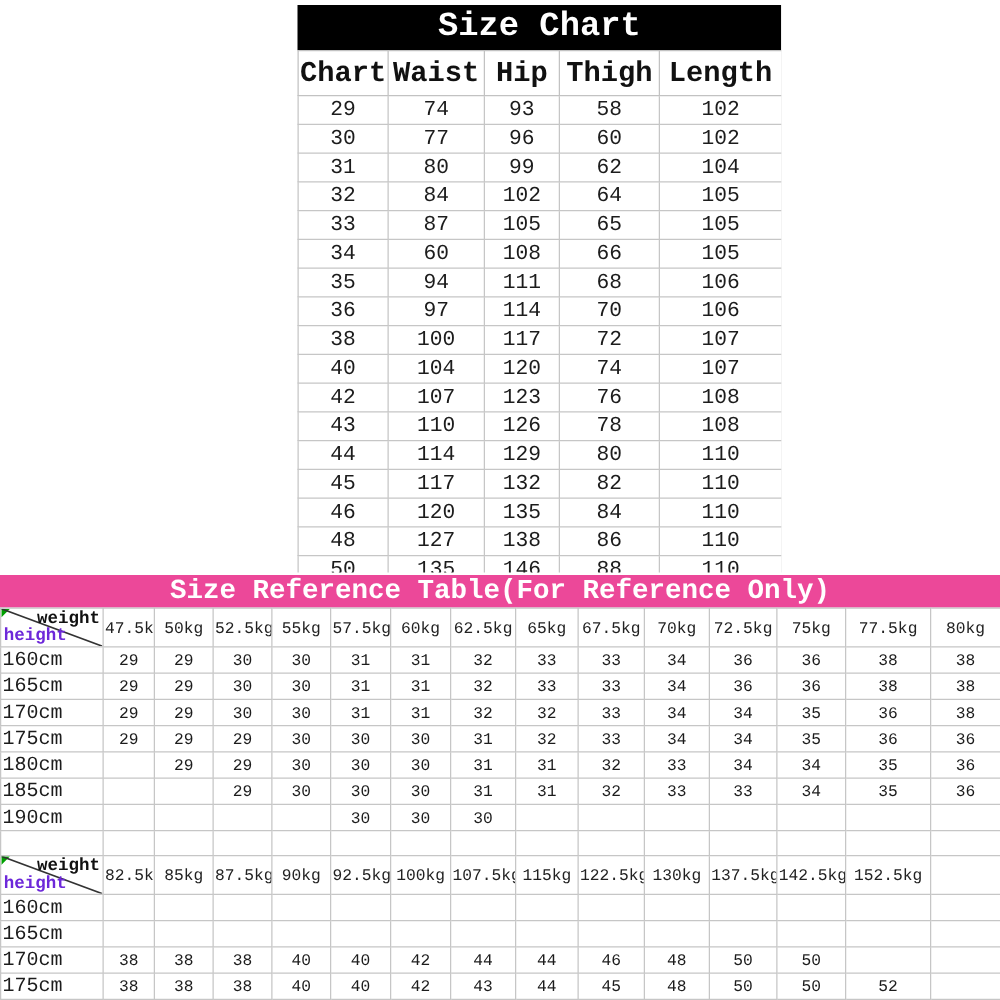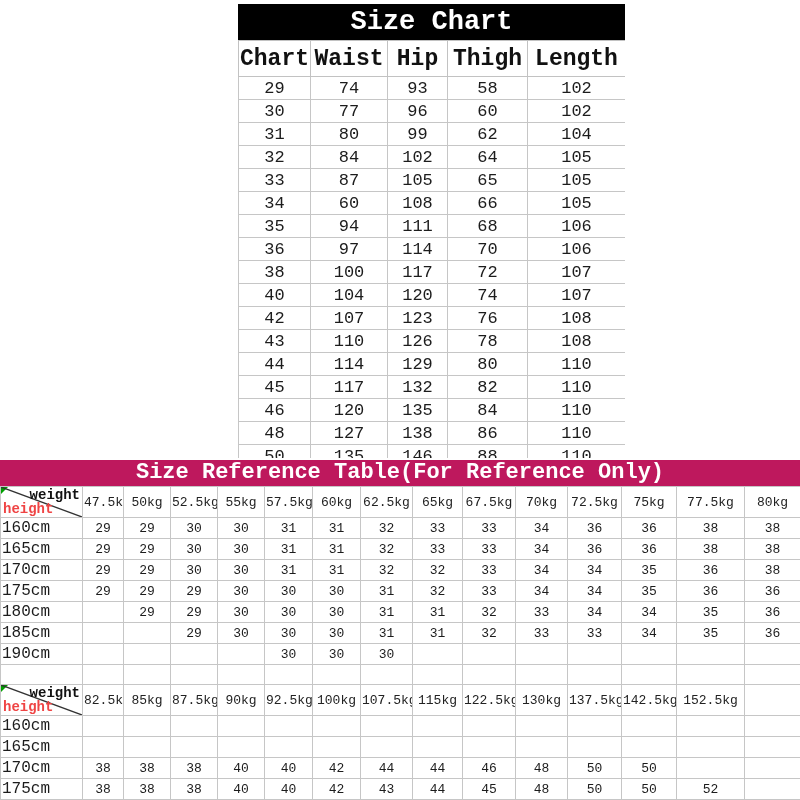--- a/index.html
+++ b/index.html
@@ -33,21 +33,21 @@
     font-size: 17px; height: 20px;
     border: 1px solid #c6c6c6; text-align: center;
   }
 
   
   .bottom-wrap {
     position: absolute; left: 0; top: 460px;
     width: 800px; height: 340px; overflow: hidden;
   }
   .banner-bottom {
-    background: #be185d; color: #fff;
+    background: #ec4899; color: #fff;
     height: 26px; line-height: 26px;
     text-align: center; font-size: 22px; font-weight: bold;
   }
   .ref-table { width: 800px; }
   .ref-table th, .ref-table td {
     border: 1px solid #c6c6c6; text-align: center; font-weight: normal;
   }
   .ref-table thead-like th, .ref-table .khead th { height: 28px; font-size: 13px; color: #222; }
   .ref-table td { height: 15px; font-size: 13px; }
   .ref-table td.rowhead {
@@ -58,21 +58,21 @@
   .corner { position: relative; padding: 0; margin-left: 28px; }
   .corner .diag {
     position: absolute; left: 0; top: 0; width: 100%; height: 100%;
   }
   .corner .wlab {
     position: absolute; top: 0; right: 2px;
     font-size: 14px; font-weight: bold; color: #111;
   }
   .corner .hlab {
     position: absolute; bottom: 0; left: 2px;
-    font-size: 14px; font-weight: bold; color: #ef4444;
+    font-size: 14px; font-weight: bold; color: #6d28d9;
   }
   .tri {
     position: absolute; top: 0; left: 0; width: 7px; height: 7px;
     background: #00a000;
     clip-path: polygon(0 0, 100% 0, 0 100%);
   }
 </style>
 </head>
 <body>
 

